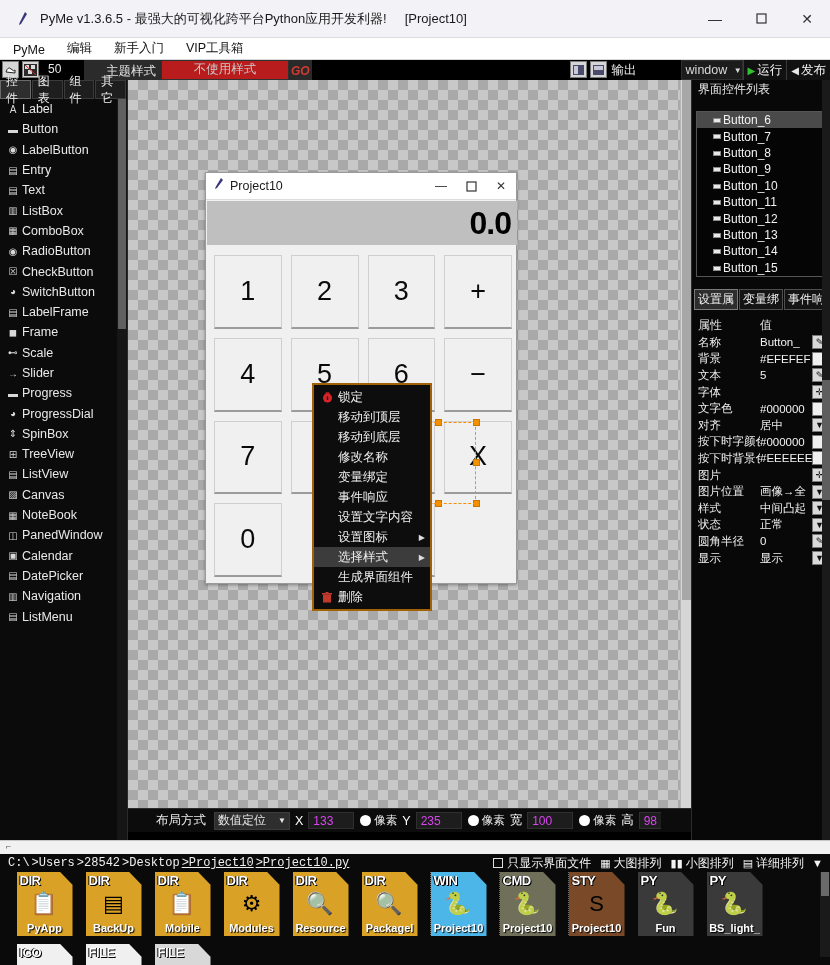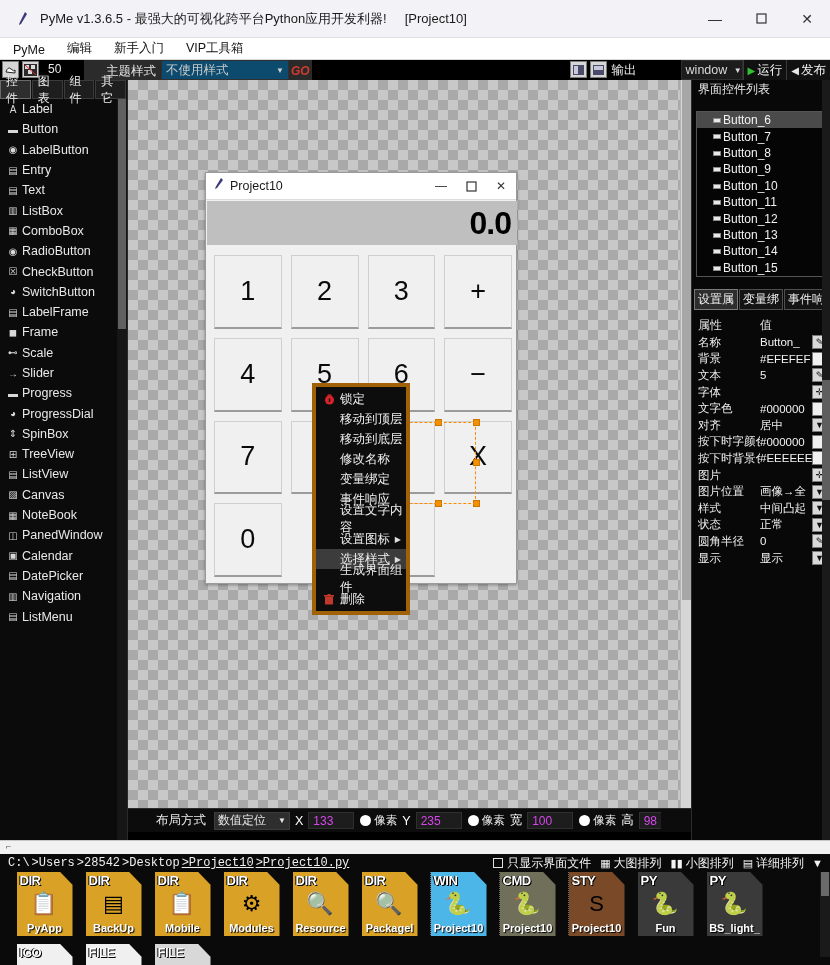--- a/index.html
+++ b/index.html
@@ -49,23 +49,23 @@
   }
   .tb-num {
     color: #e8e8e8; font-size: 12px; padding: 2px 6px 0 8px;
     min-width: 44px;
   }
   .tb-label {
     color: #e2e2e2; font-size: 12.5px; background: #2b2b2b;
     padding: 2px 5px 0 22px; display: flex; align-items: center;
   }
   .tb-combo {
-    background: #0c4a6e; color: #c9c9c9; font-size: 12.5px;
+    background: #b91c1c; color: #c9c9c9; font-size: 12.5px;
     width: 128px; display: flex; align-items: center;
-    padding: 0 4px; position: relative; border: 1px solid #303030;
+    padding: 0 4px; position: relative; border: 1px solid #303030; flex-direction: column;
   }
   .tb-combo .arrow { margin-left: auto; font-size: 8px; color: #cfcfcf; }
   .go-badge {
     background: #2a2a2a; color: #d23b2f; font-size: 12px; font-weight: bold;
     font-style: italic; padding: 1px 2px 0 2px; display: flex; align-items: center;
   }
   .tb-right { margin-left: auto; display: flex; align-items: stretch; }
   .tb-out {
     color: #f0f0f0; font-size: 12.5px; display: flex; align-items: center;
     padding: 0 6px 0 4px;
@@ -168,22 +168,22 @@
     position: absolute; left: 272px; top: 342px; width: 76px; height: 82px;
     border: 1px dashed #ff8c00; pointer-events: none; z-index: 40;
   }
   .handle {
     position: absolute; width: 7px; height: 7px; background: #f29100;
     border: 1px solid #c97500;
   }
 
   
   .ctxmenu {
-    position: absolute; left: 312px; top: 383px; width: 98px;
-    background: #0d0d0d; border: 4px solid #a16207; z-index: 60;
+    position: absolute; left: 312px; top: 383px; width: 120px;
+    background: #0d0d0d; border: 2px solid #a16207; z-index: 60;
     padding: 2px 0;
   }
   .ctxitem {
     height: 20px; display: flex; align-items: center; font-size: 12.5px;
     color: #efefef; padding-left: 4px; position: relative;
   }
   .ctxitem .ci {
     width: 18px; min-width: 18px; display: flex; align-items: center;
     justify-content: center; font-size: 11px;
   }

